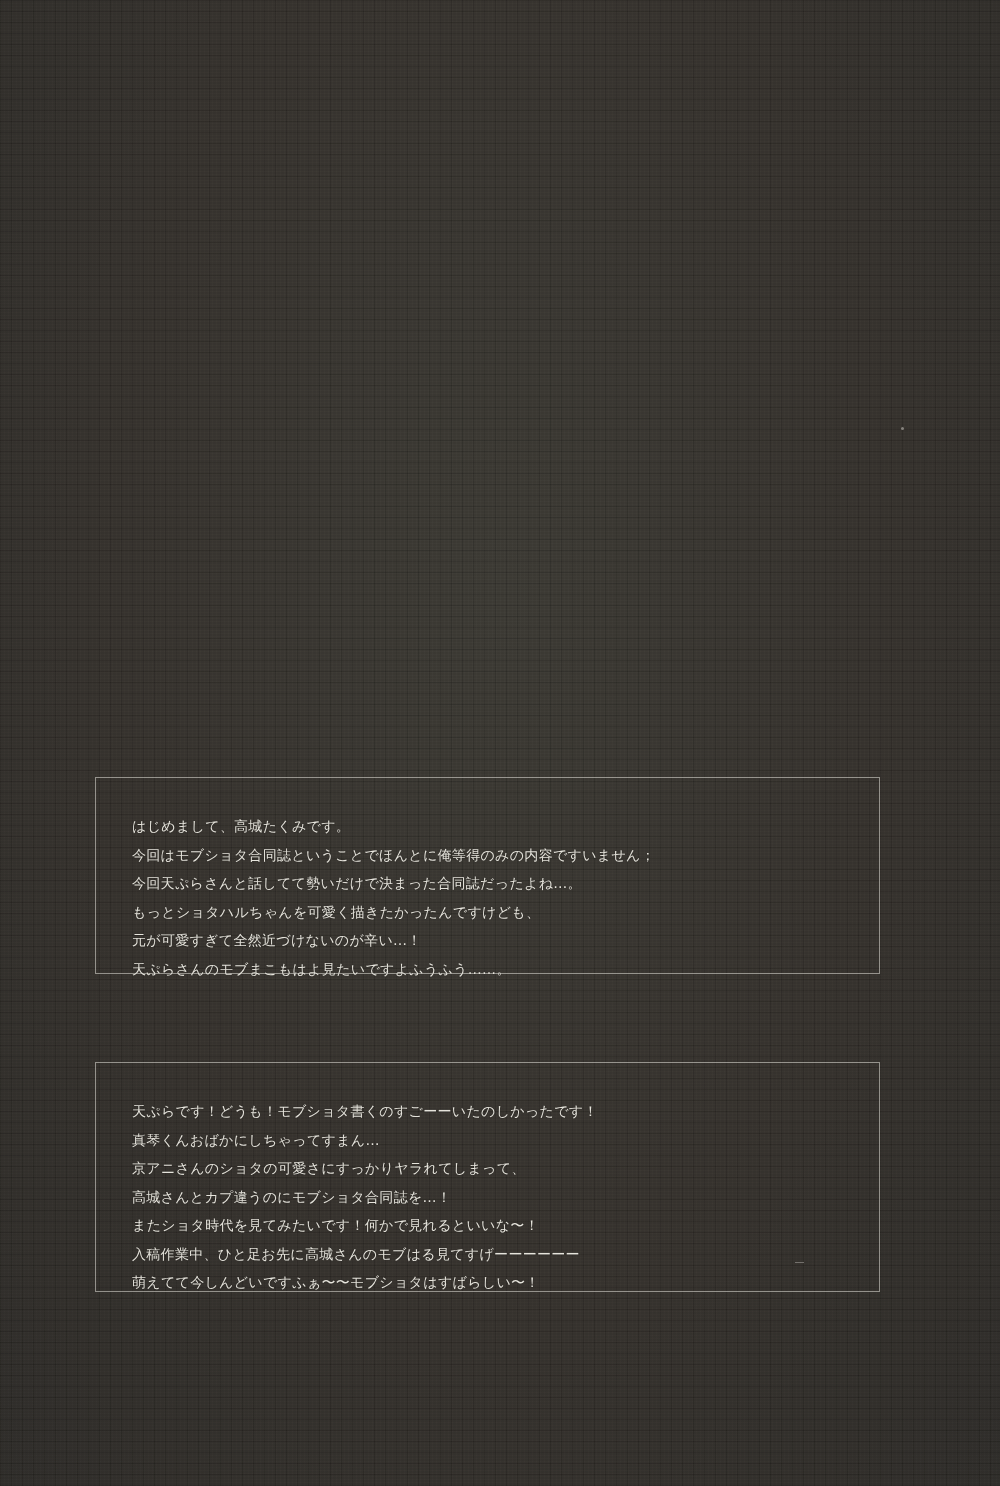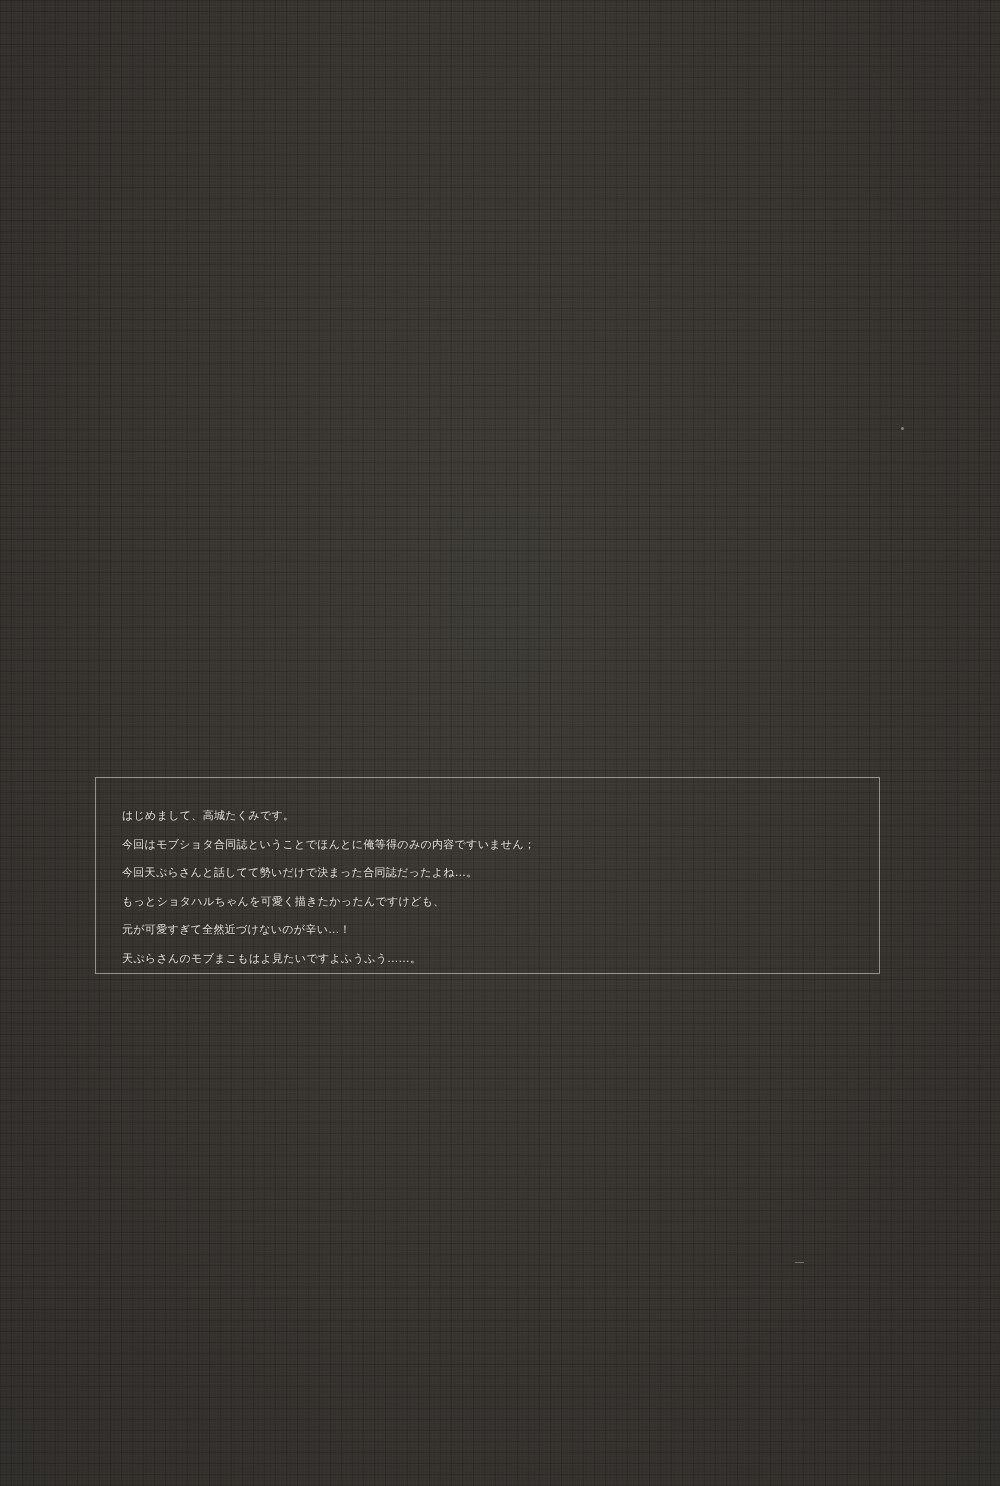--- a/index.html
+++ b/index.html
@@ -28,23 +28,23 @@
       repeating-linear-gradient(90deg, rgba(255,255,255,0.015) 0px, rgba(255,255,255,0.015) 1px, rgba(0,0,0,0.02) 1px, rgba(0,0,0,0.02) 4px);
     opacity: 0.55;
   }
   .note {
     position: absolute;
     border: 1px solid rgba(228,226,218,0.55);
     box-sizing: border-box;
     padding: 22px 24px 20px 24px;
   }
   .note p {
-    margin: 2px;
+    margin: 12px;
     color: #e6e4dc;
-    font-size: 11px;
+    font-size: 14px;
     line-height: 28.5px;
     letter-spacing: 0.3px;
     white-space: pre;
     text-shadow: 0 0 1px rgba(0,0,0,0.5);
   }
   #note-author1 {
     left: 95px;
     top: 777px;
     width: 785px;
     height: 197px;
@@ -84,13 +84,22 @@
 
   <div class="note" id="note-author1">
     <p>はじめまして、高城たくみです。
 今回はモブショタ合同誌ということでほんとに俺等得のみの内容ですいません；
 今回天ぷらさんと話してて勢いだけで決まった合同誌だったよね…。
 もっとショタハルちゃんを可愛く描きたかったんですけども、
 元が可愛すぎて全然近づけないのが辛い…！
 天ぷらさんのモブまこもはよ見たいですよふうふう……。</p>
   </div>
 
+  <div class="note" id="note-author2">
+    <p>天ぷらです！どうも！モブショタ書くのすごーーいたのしかったです！
+真琴くんおばかにしちゃってすまん…
+京アニさんのショタの可愛さにすっかりヤラれてしまって、
+高城さんとカプ違うのにモブショタ合同誌を…！
+またショタ時代を見てみたいです！何かで見れるといいな〜！
+入稿作業中、ひと足お先に高城さんのモブはる見てすげーーーーーー
+萌えてて今しんどいですふぁ〜〜モブショタはすばらしい〜！</p>
+  </div>
 </div>
 
 </body></html>

